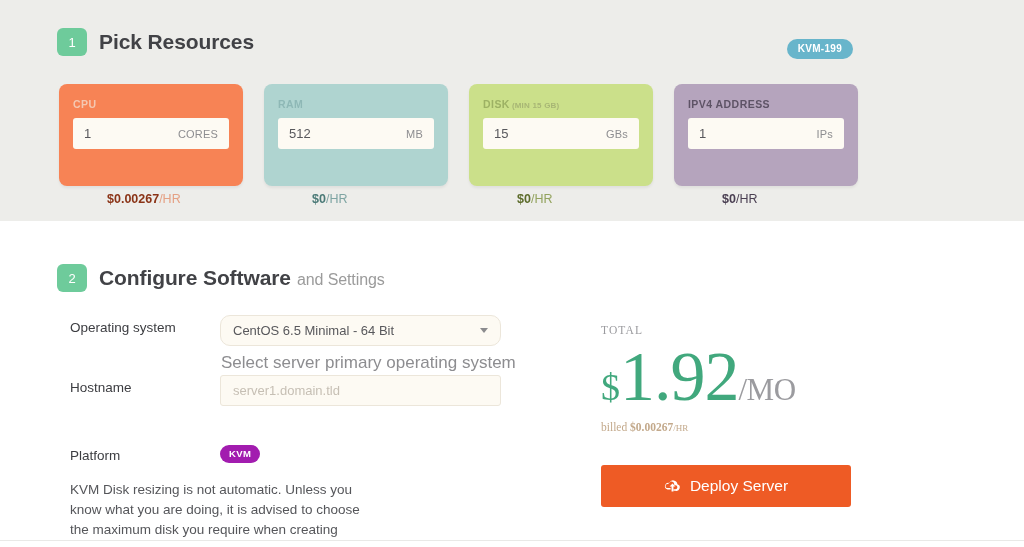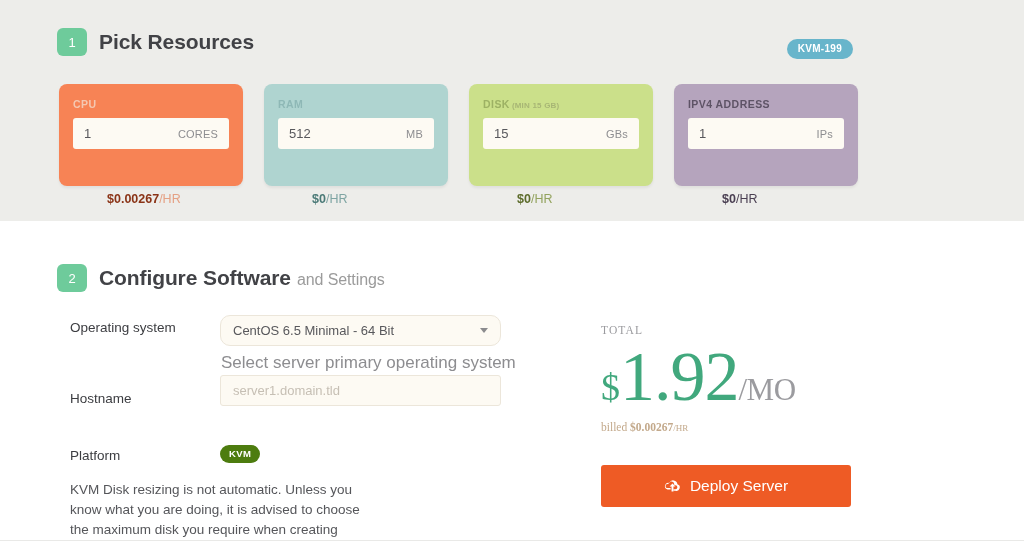--- a/index.html
+++ b/index.html
@@ -175,21 +175,21 @@
   .form-label {
     width: 150px;
     font-size: 13.5px;
     color: #3c3d41;
     padding-top: 5px;
     flex-shrink: 0;
   }
   .form-label-strong { font-weight: 500; }
 
   .row-os       { left: 70px; top: 0px; }
-  .row-hostname { left: 70px; top: 60px; align-items: flex-end; }
+  .row-hostname { left: 70px; top: 60px; }
   .row-platform { left: 70px; top: 128px; }
   .row-notes    { left: 70px; top: 163px; }
 
   .select-box {
     width: 281px;
     height: 31px;
     background: #fdfaf3;
     border: 1px solid #ece6da;
     border-radius: 10px;
     display: flex;
@@ -223,21 +223,21 @@
 
   .field-help {
     font-size: 17px;
     color: #8d8d90;
     margin-top: 7px;
     padding-left: 1px;
   }
 
   .kvm-badge {
     display: inline-block;
-    background: #4d7c0f;
+    background: #a21caf;
     color: #ffffff;
     font-size: 9.5px;
     font-weight: bold;
     letter-spacing: 0.4px;
     padding: 3px 9px 4px 9px;
     border-radius: 9px;
     margin-top: 2px;
   }
 
   .notes-text {

